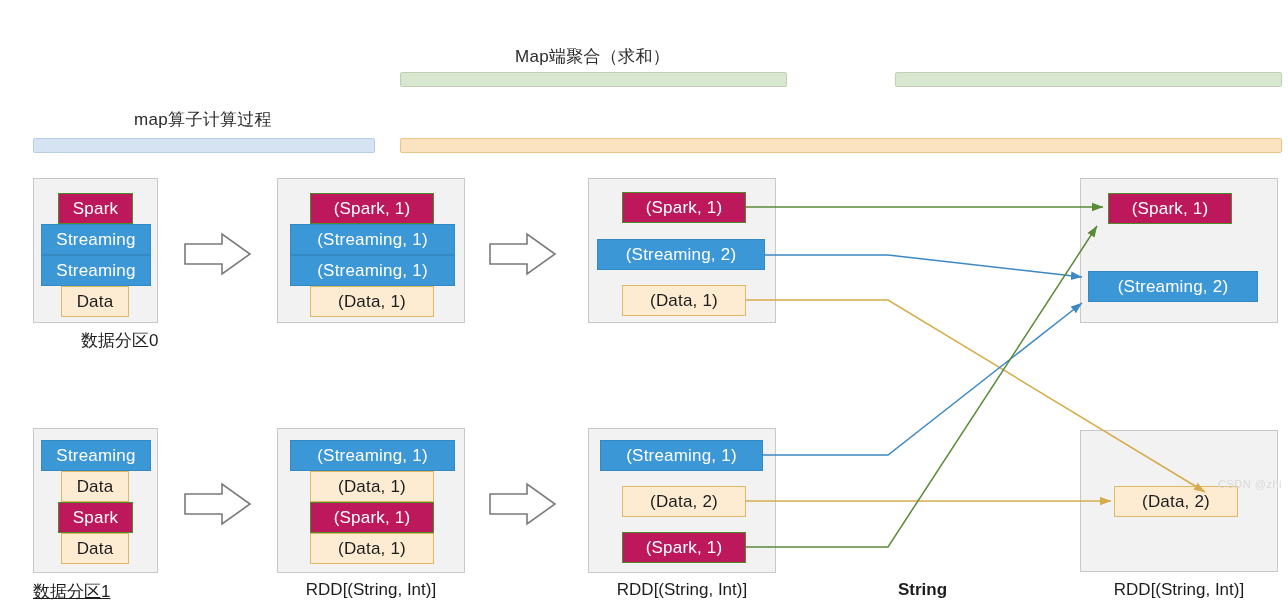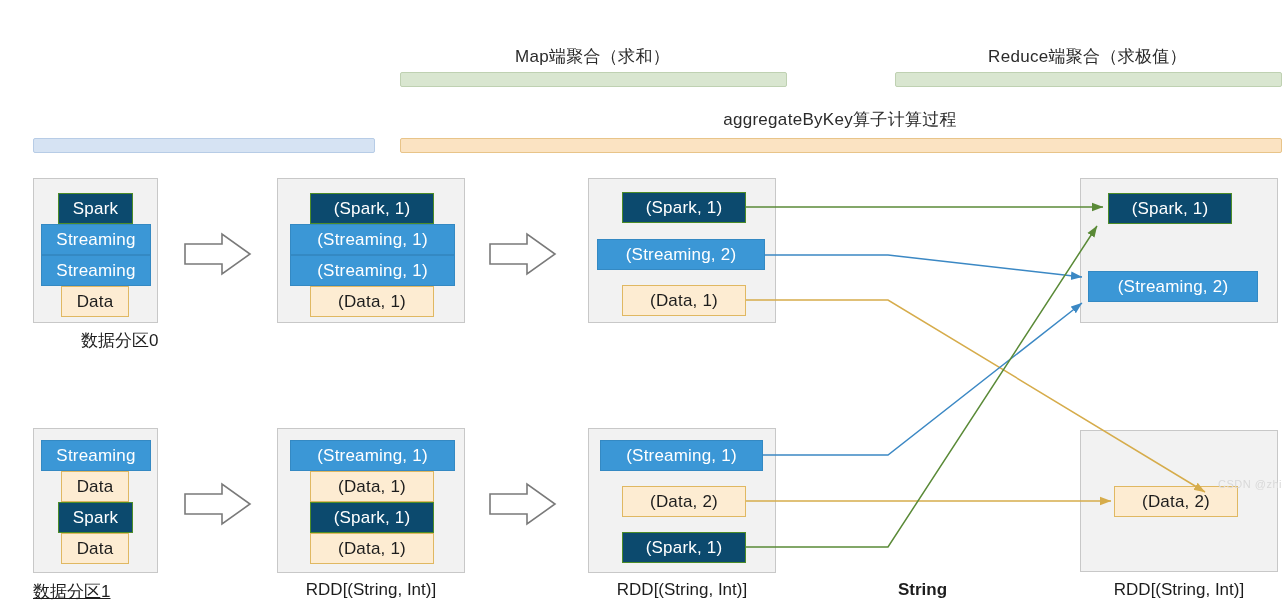--- a/index.html
+++ b/index.html
@@ -37,21 +37,21 @@
 
   
   .chip{
     position:absolute;
     box-sizing:border-box;
     display:flex;align-items:center;justify-content:center;
     font-size:17px;
     white-space:nowrap;
     letter-spacing:.2px;
   }
-  .chip.green{background:#0c4a6e;border:1px solid #4d8c28;color:#ffffff;}
+  .chip.green{background:#be185d;border:1px solid #4d8c28;color:#ffffff;}
   .chip.blue{background:#3b97d6;border:1px solid #3489c3;color:#ffffff;}
   .chip.cream{background:#fdecd2;border:1px solid #e0b862;color:#1d1d1d;}
 
   
   .caption{
     position:absolute;
     font-size:17px;
     color:#1d1d1d;
     white-space:nowrap;
     text-align:center;
@@ -68,26 +68,25 @@
   }
 </style>
 </head>
 <body>
 
 <div class="stage">
 
   <div class="bannerlabel" style="left:400px;top:45px;width:385px;">Map端聚合（求和）</div>
   <div class="bar green" style="left:400px;top:72px;width:385px;"></div>
 
-  <div class="bannerlabel" style="left:895px;top:45px;width:385px;">Reduce端聚合（求极值）</div>
   <div class="bar green" style="left:895px;top:72px;width:385px;"></div>
 
+  <div class="bannerlabel" style="left:33px;top:108px;width:340px;">map算子计算过程</div>
   <div class="bar blue" style="left:33px;top:138px;width:340px;"></div>
 
-  <div class="bannerlabel" style="left:400px;top:108px;width:880px;">aggregateByKey算子计算过程</div>
   <div class="bar orange" style="left:400px;top:138px;width:880px;"></div>
 
   <div class="frame" style="left:33px;top:178px;width:125px;height:145px;"></div>
   <div class="chip green" style="left:58px;top:193px;width:75px;height:31px;">Spark</div>
   <div class="chip blue" style="left:41px;top:224px;width:110px;height:31px;">Streaming</div>
   <div class="chip blue" style="left:41px;top:255px;width:110px;height:31px;">Streaming</div>
   <div class="chip cream" style="left:61px;top:286px;width:68px;height:31px;">Data</div>
   <div class="caption" style="left:33px;top:329px;width:125px;text-align:left;margin-left:48px;">数据分区0</div>
 
   <div class="frame" style="left:33px;top:428px;width:125px;height:145px;"></div>

